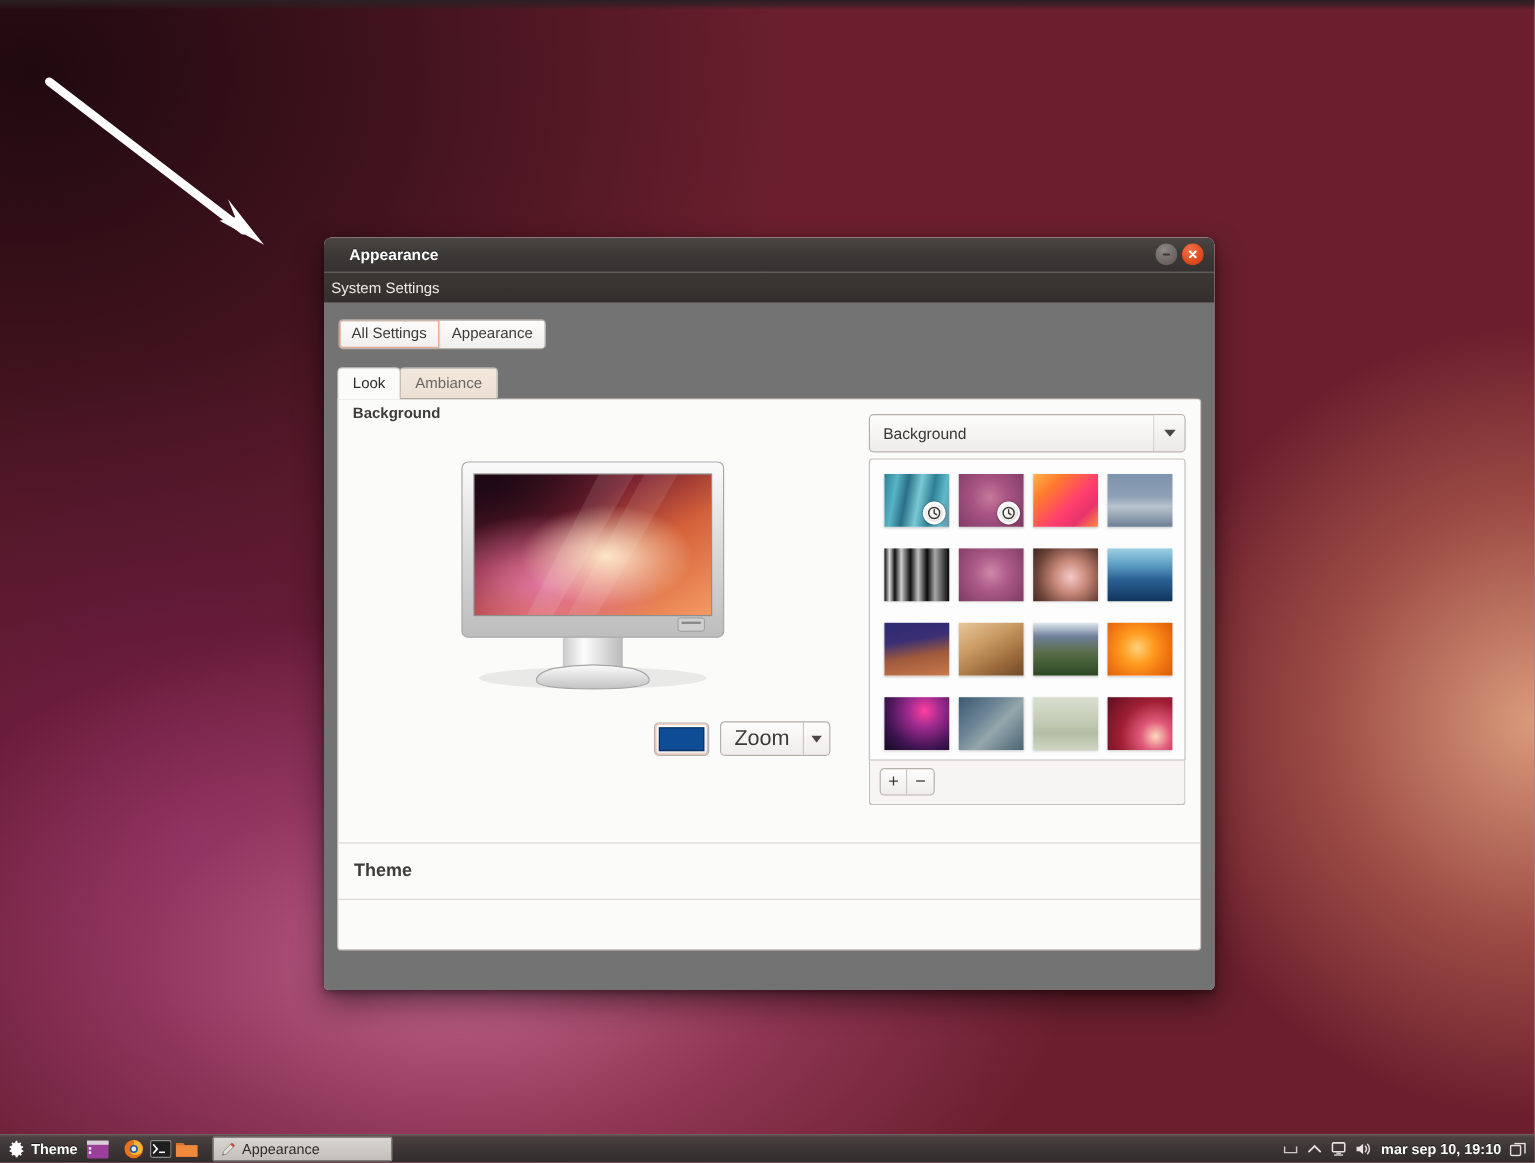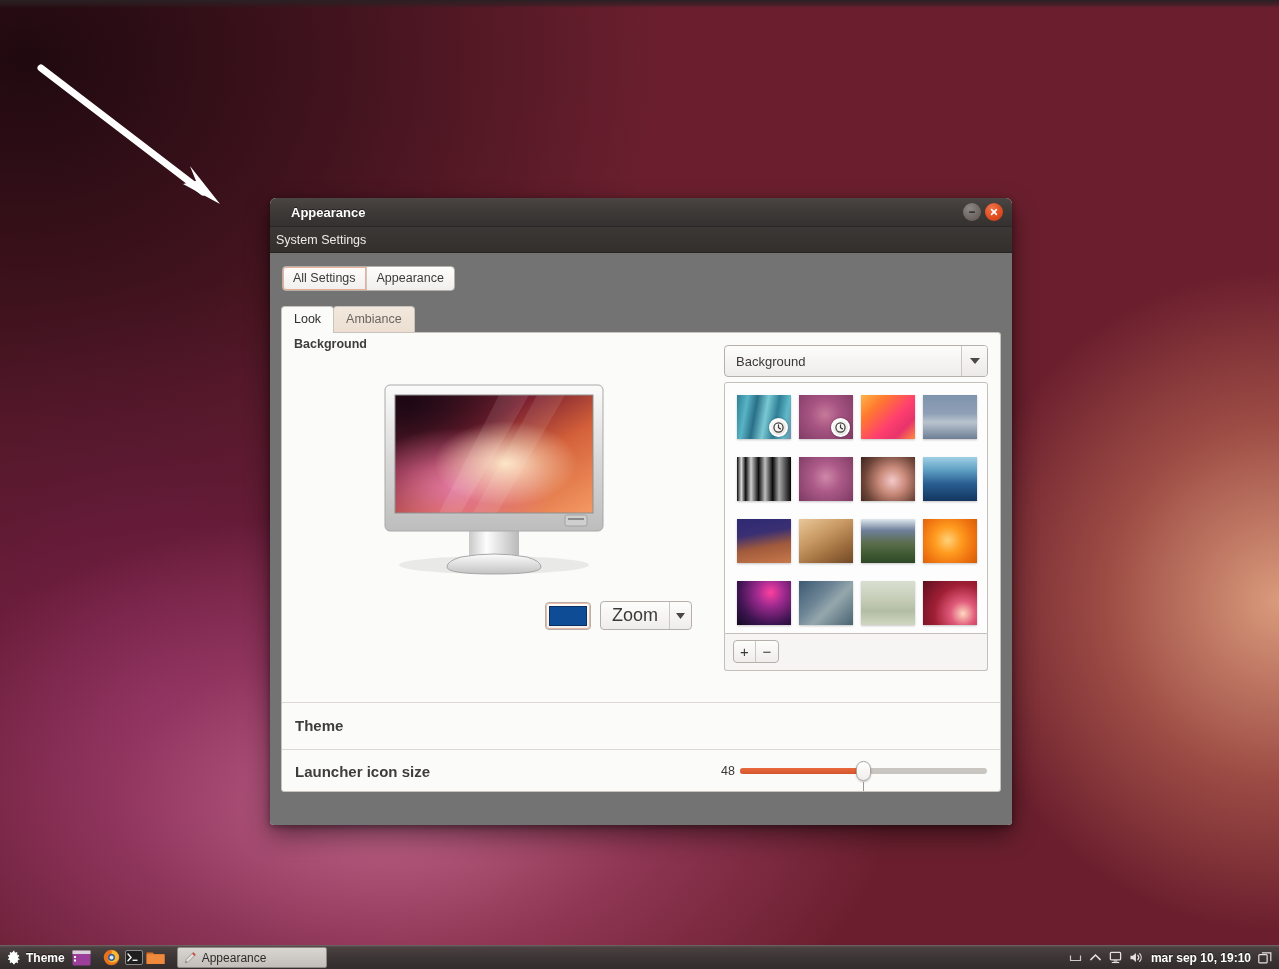--- a/index.html
+++ b/index.html
@@ -377,31 +377,20 @@
             </div>
           </div>
         </div>
 
         <div class="row-div" style="top:369px"></div>
         <div class="opt-row" style="top:369px; height:47px;">
           <span class="opt-label">Theme</span>
         </div>
 
         <div class="row-div" style="top:416px"></div>
-        <div class="opt-row" style="top:416px; height:44px;">
-          <span class="opt-label">Launcher icon size</span>
-          <div class="slider-wrap">
-            <span class="slider-value">48</span>
-            <div class="slider-track">
-              <div class="slider-fill" id="slider-fill" style="width: 50%;"></div>
-              <div class="slider-knob" id="slider-knob" style="left: calc(50% - 7px);"></div>
-              <div class="slider-tick" id="slider-tick" style="left: calc(50% - 0.5px);"></div>
-            </div>
-          </div>
-        </div>
 
       </div>
     </div>
   </div>
 
   <div id="taskbar">
     <div class="tb-menu">
       <svg width="15" height="15" viewBox="0 0 16 16">
         <path fill="#ffffff" d="M8 5.2a2.8 2.8 0 1 0 0 5.6 2.8 2.8 0 0 0 0-5.6zm0 4.1a1.3 1.3 0 1 1 0-2.6 1.3 1.3 0 0 1 0 2.6z"></path>
         <path fill="#ffffff" d="M14.2 9.2l-1.3-.3a5 5 0 0 0 0-1.8l1.3-.3-.4-1.5-1.3.3a5 5 0 0 0-.9-1.5l.9-1L11.4 2l-1 .9a5 5 0 0 0-1.5-.9L9.2.7H7.6l-.3 1.3a5 5 0 0 0-1.5.9l-1-.9-1.1 1.1.9 1a5 5 0 0 0-.9 1.5l-1.3-.3-.4 1.5 1.3.3a5 5 0 0 0 0 1.8l-1.3.3.4 1.5 1.3-.3a5 5 0 0 0 .9 1.5l-.9 1 1.1 1.1 1-.9c.45.38.96.68 1.5.9l.3 1.3h1.6l.3-1.3a5 5 0 0 0 1.5-.9l1 .9 1.1-1.1-.9-1a5 5 0 0 0 .9-1.5l1.3.3z"></path>

